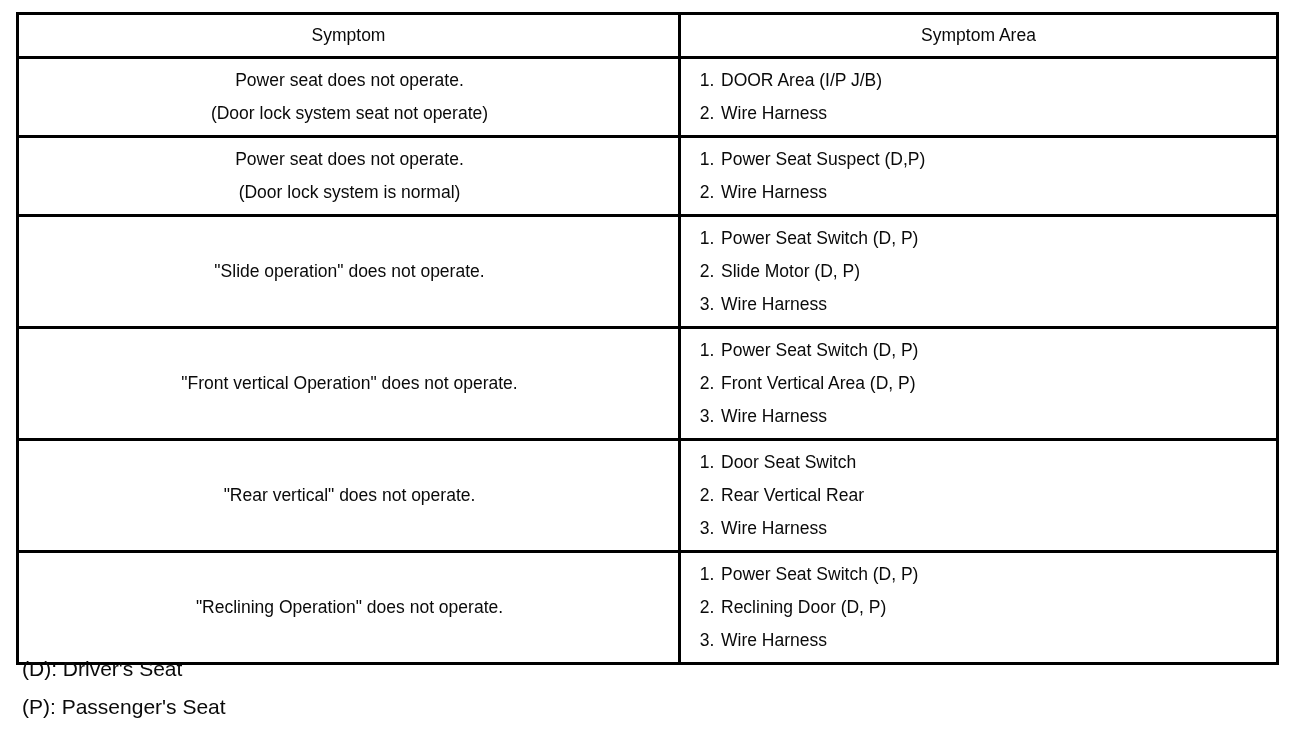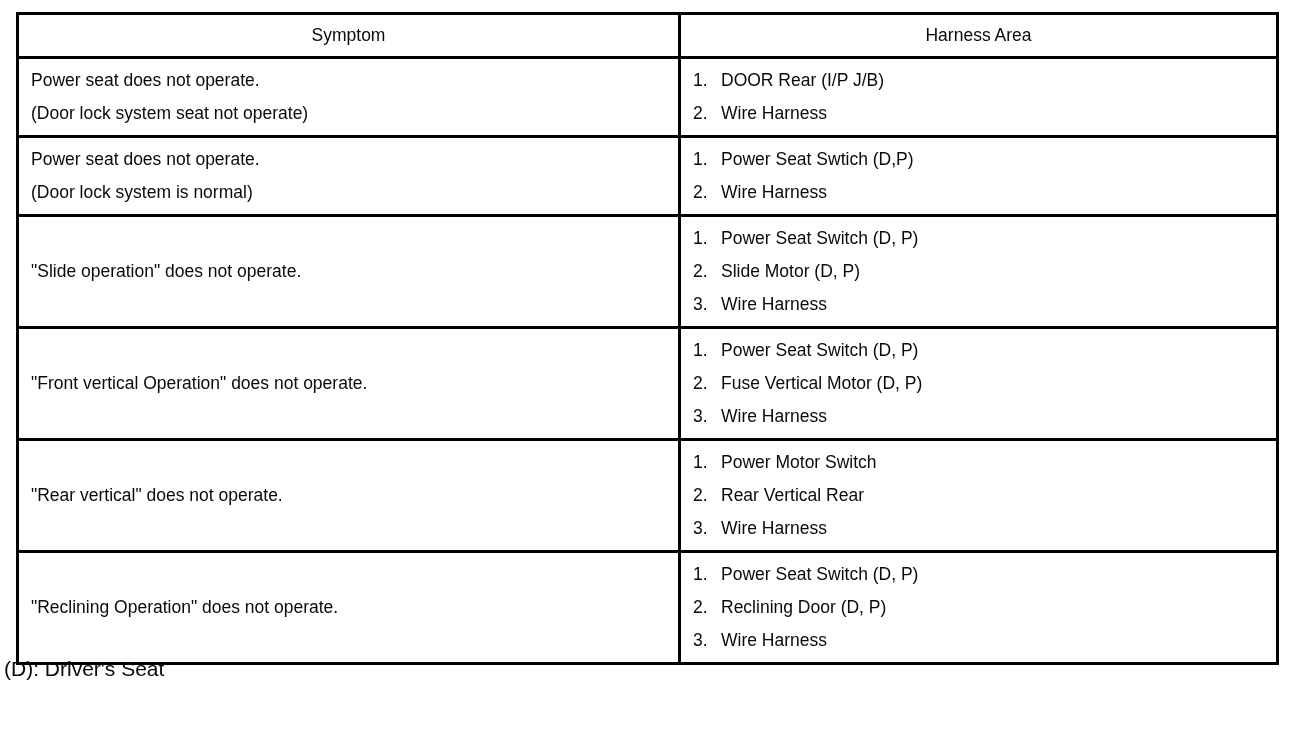--- a/index.html
+++ b/index.html
@@ -42,81 +42,82 @@
     vertical-align: middle;
     padding: 0;
   }
   th.col-symptom { width: 659px; }
   th.col-suspect { width: 595px; }
   table.trouble-table td {
     vertical-align: middle;
     font-size: 17.5px;
     line-height: 33px;
     padding: 5px 10px 5px 12px;
+    text-align: center;
   }
   tr.row-2 td { height: 66px; }
   tr.row-3 td { height: 99px; }
   .symptom-cell .line { white-space: nowrap; }
   .suspect-item {
     display: flex;
     align-items: baseline;
     white-space: nowrap;
   }
   .suspect-item .num {
     flex: 0 0 28px;
   }
   .footnotes {
     position: absolute;
-    left: 4px;
+    left: 22px;
     top: 650px;
   }
   .footnote {
     font-size: 21px;
     line-height: 38px;
     white-space: nowrap;
   }
 </style>
 </head>
 <body>
 
 <div class="page">
 
   <table class="trouble-table">
     <thead>
       <tr>
         <th class="col-symptom">Symptom</th>
-        <th class="col-suspect">Harness Area</th>
+        <th class="col-suspect">Symptom Area</th>
       </tr>
     </thead>
     <tbody id="table-body">
         <tr class="row-2">
           <td class="symptom-cell">
             <div class="line">Power seat does not operate.</div>
             <div class="line">(Door lock system seat not operate)</div>
           </td>
           <td class="suspect-cell">
             <div class="suspect-item">
               <span class="num">1.</span>
-              <span class="txt">DOOR Rear (I/P J/B)</span>
+              <span class="txt">DOOR Area (I/P J/B)</span>
             </div>
             <div class="suspect-item">
               <span class="num">2.</span>
               <span class="txt">Wire Harness</span>
             </div>
           </td>
         </tr>
         <tr class="row-2">
           <td class="symptom-cell">
             <div class="line">Power seat does not operate.</div>
             <div class="line">(Door lock system is normal)</div>
           </td>
           <td class="suspect-cell">
             <div class="suspect-item">
               <span class="num">1.</span>
-              <span class="txt">Power Seat Swtich (D,P)</span>
+              <span class="txt">Power Seat Suspect (D,P)</span>
             </div>
             <div class="suspect-item">
               <span class="num">2.</span>
               <span class="txt">Wire Harness</span>
             </div>
           </td>
         </tr>
         <tr class="row-3">
           <td class="symptom-cell">
             <div class="line">"Slide operation" does not operate.</div>
@@ -140,36 +141,36 @@
           <td class="symptom-cell">
             <div class="line">"Front vertical Operation" does not operate.</div>
           </td>
           <td class="suspect-cell">
             <div class="suspect-item">
               <span class="num">1.</span>
               <span class="txt">Power Seat Switch (D, P)</span>
             </div>
             <div class="suspect-item">
               <span class="num">2.</span>
-              <span class="txt">Fuse Vertical Motor (D, P)</span>
+              <span class="txt">Front Vertical Area (D, P)</span>
             </div>
             <div class="suspect-item">
               <span class="num">3.</span>
               <span class="txt">Wire Harness</span>
             </div>
           </td>
         </tr>
         <tr class="row-3">
           <td class="symptom-cell">
             <div class="line">"Rear vertical" does not operate.</div>
           </td>
           <td class="suspect-cell">
             <div class="suspect-item">
               <span class="num">1.</span>
-              <span class="txt">Power Motor Switch</span>
+              <span class="txt">Door Seat Switch</span>
             </div>
             <div class="suspect-item">
               <span class="num">2.</span>
               <span class="txt">Rear Vertical Rear</span>
             </div>
             <div class="suspect-item">
               <span class="num">3.</span>
               <span class="txt">Wire Harness</span>
             </div>
           </td>
@@ -191,15 +192,16 @@
               <span class="num">3.</span>
               <span class="txt">Wire Harness</span>
             </div>
           </td>
         </tr>
       </tbody>
   </table>
 
   <div class="footnotes">
     <div class="footnote">(D): Driver's Seat</div>
+    <div class="footnote">(P): Passenger's Seat</div>
   </div>
 
 </div>
 
 </body></html>

